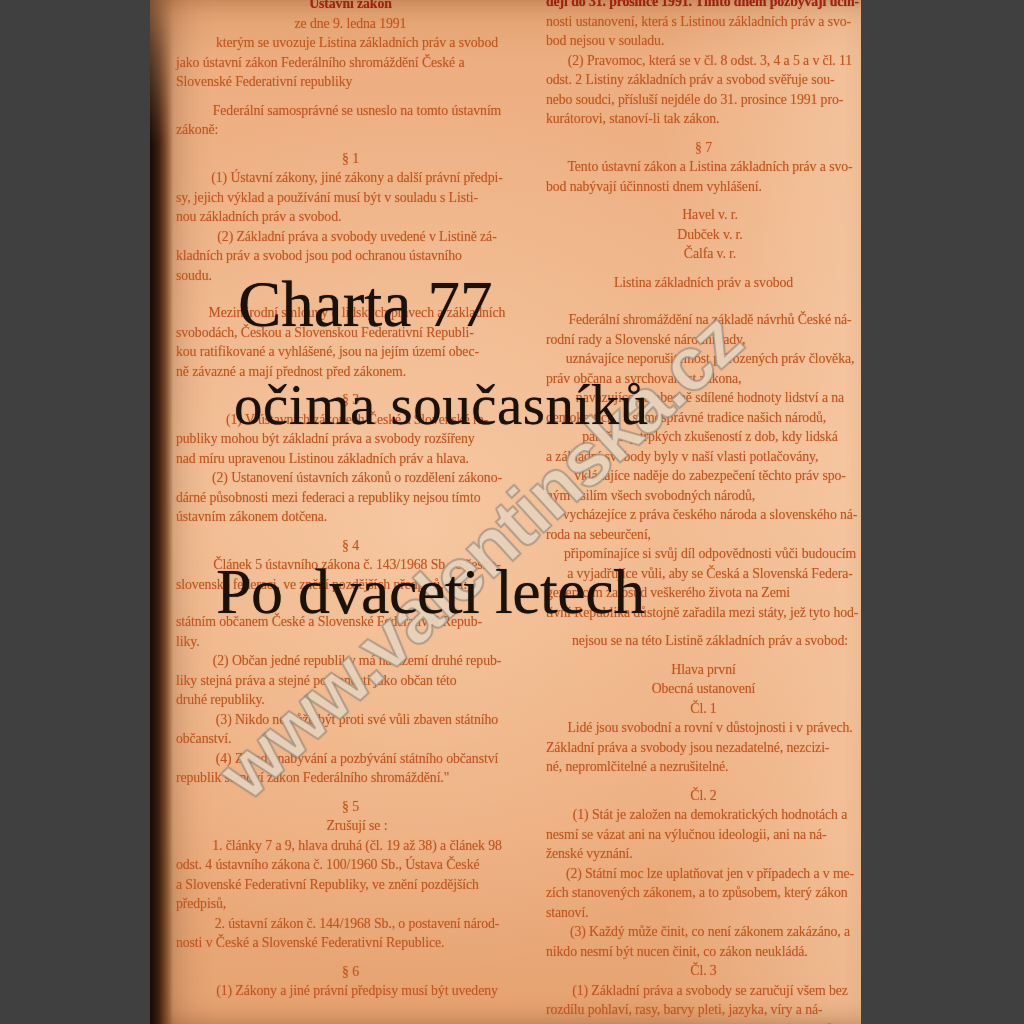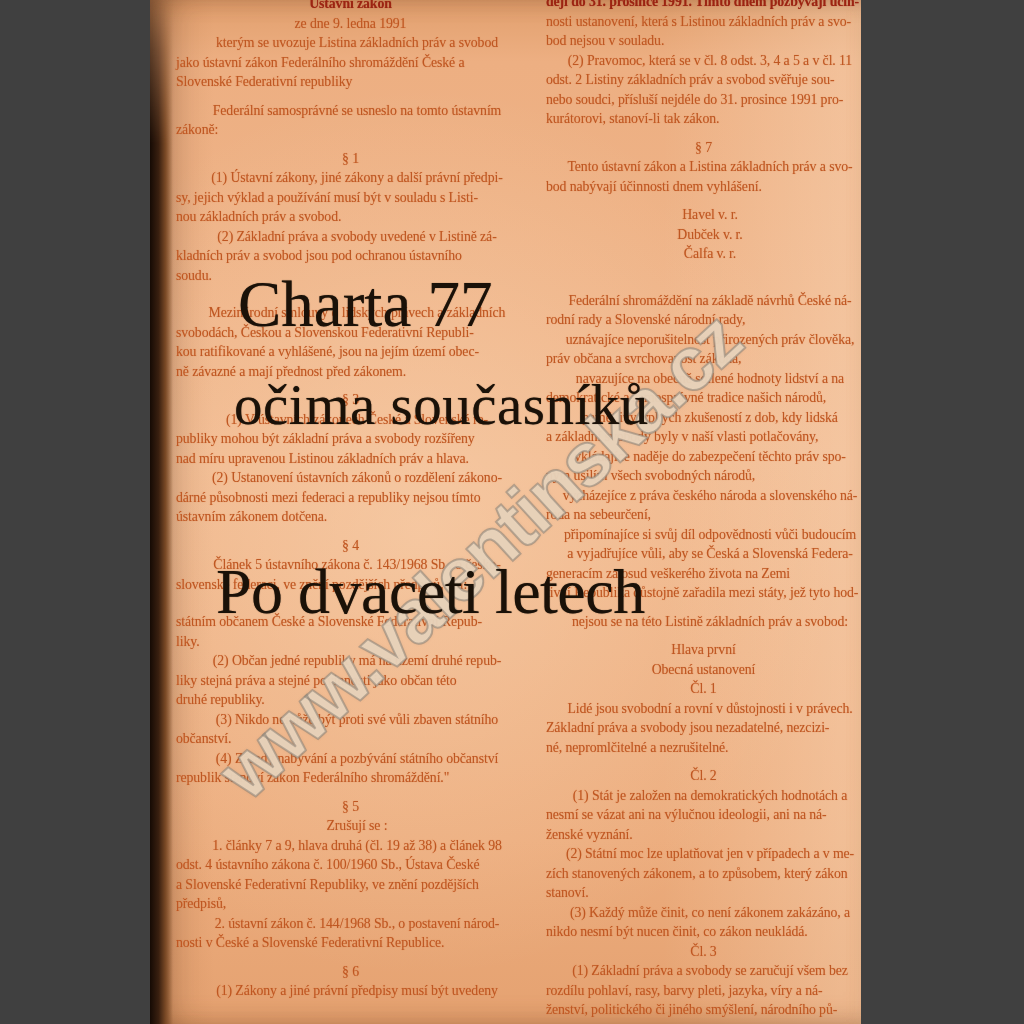--- a/index.html
+++ b/index.html
@@ -119,20 +119,21 @@
         <div class="ln">kurátorovi, stanoví-li tak zákon.</div>
         <div class="ln s-b">&nbsp;</div>
         <div class="ln s-c">§ 7</div>
         <div class="ln s-i">Tento ústavní zákon a Listina základních práv a svo-</div>
         <div class="ln">bod nabývají účinnosti dnem vyhlášení.</div>
         <div class="ln s-b">&nbsp;</div>
         <div class="ln s-i">Havel v. r.</div>
         <div class="ln s-i">Dubček v. r.</div>
         <div class="ln s-i">Čalfa v. r.</div>
         <div class="ln s-b">&nbsp;</div>
+        <div class="ln s-c">Listina základních práv a svobod</div>
         <div class="ln s-b">&nbsp;</div>
         <div class="ln s-b">&nbsp;</div>
         <div class="ln s-i">Federální shromáždění na základě návrhů České ná-</div>
         <div class="ln">rodní rady a Slovenské národní rady,</div>
         <div class="ln s-i">uznávajíce neporušitelnost přirozených práv člověka,</div>
         <div class="ln">práv občana a svrchovanost zákona,</div>
         <div class="ln s-i">navazujíce na obecně sdílené hodnoty lidství a na</div>
         <div class="ln">demokratické a samosprávné tradice našich národů,</div>
         <div class="ln s-i">pamětlivy trpkých zkušeností z dob, kdy lidská</div>
         <div class="ln">a základní svobody byly v naší vlasti potlačovány,</div>

